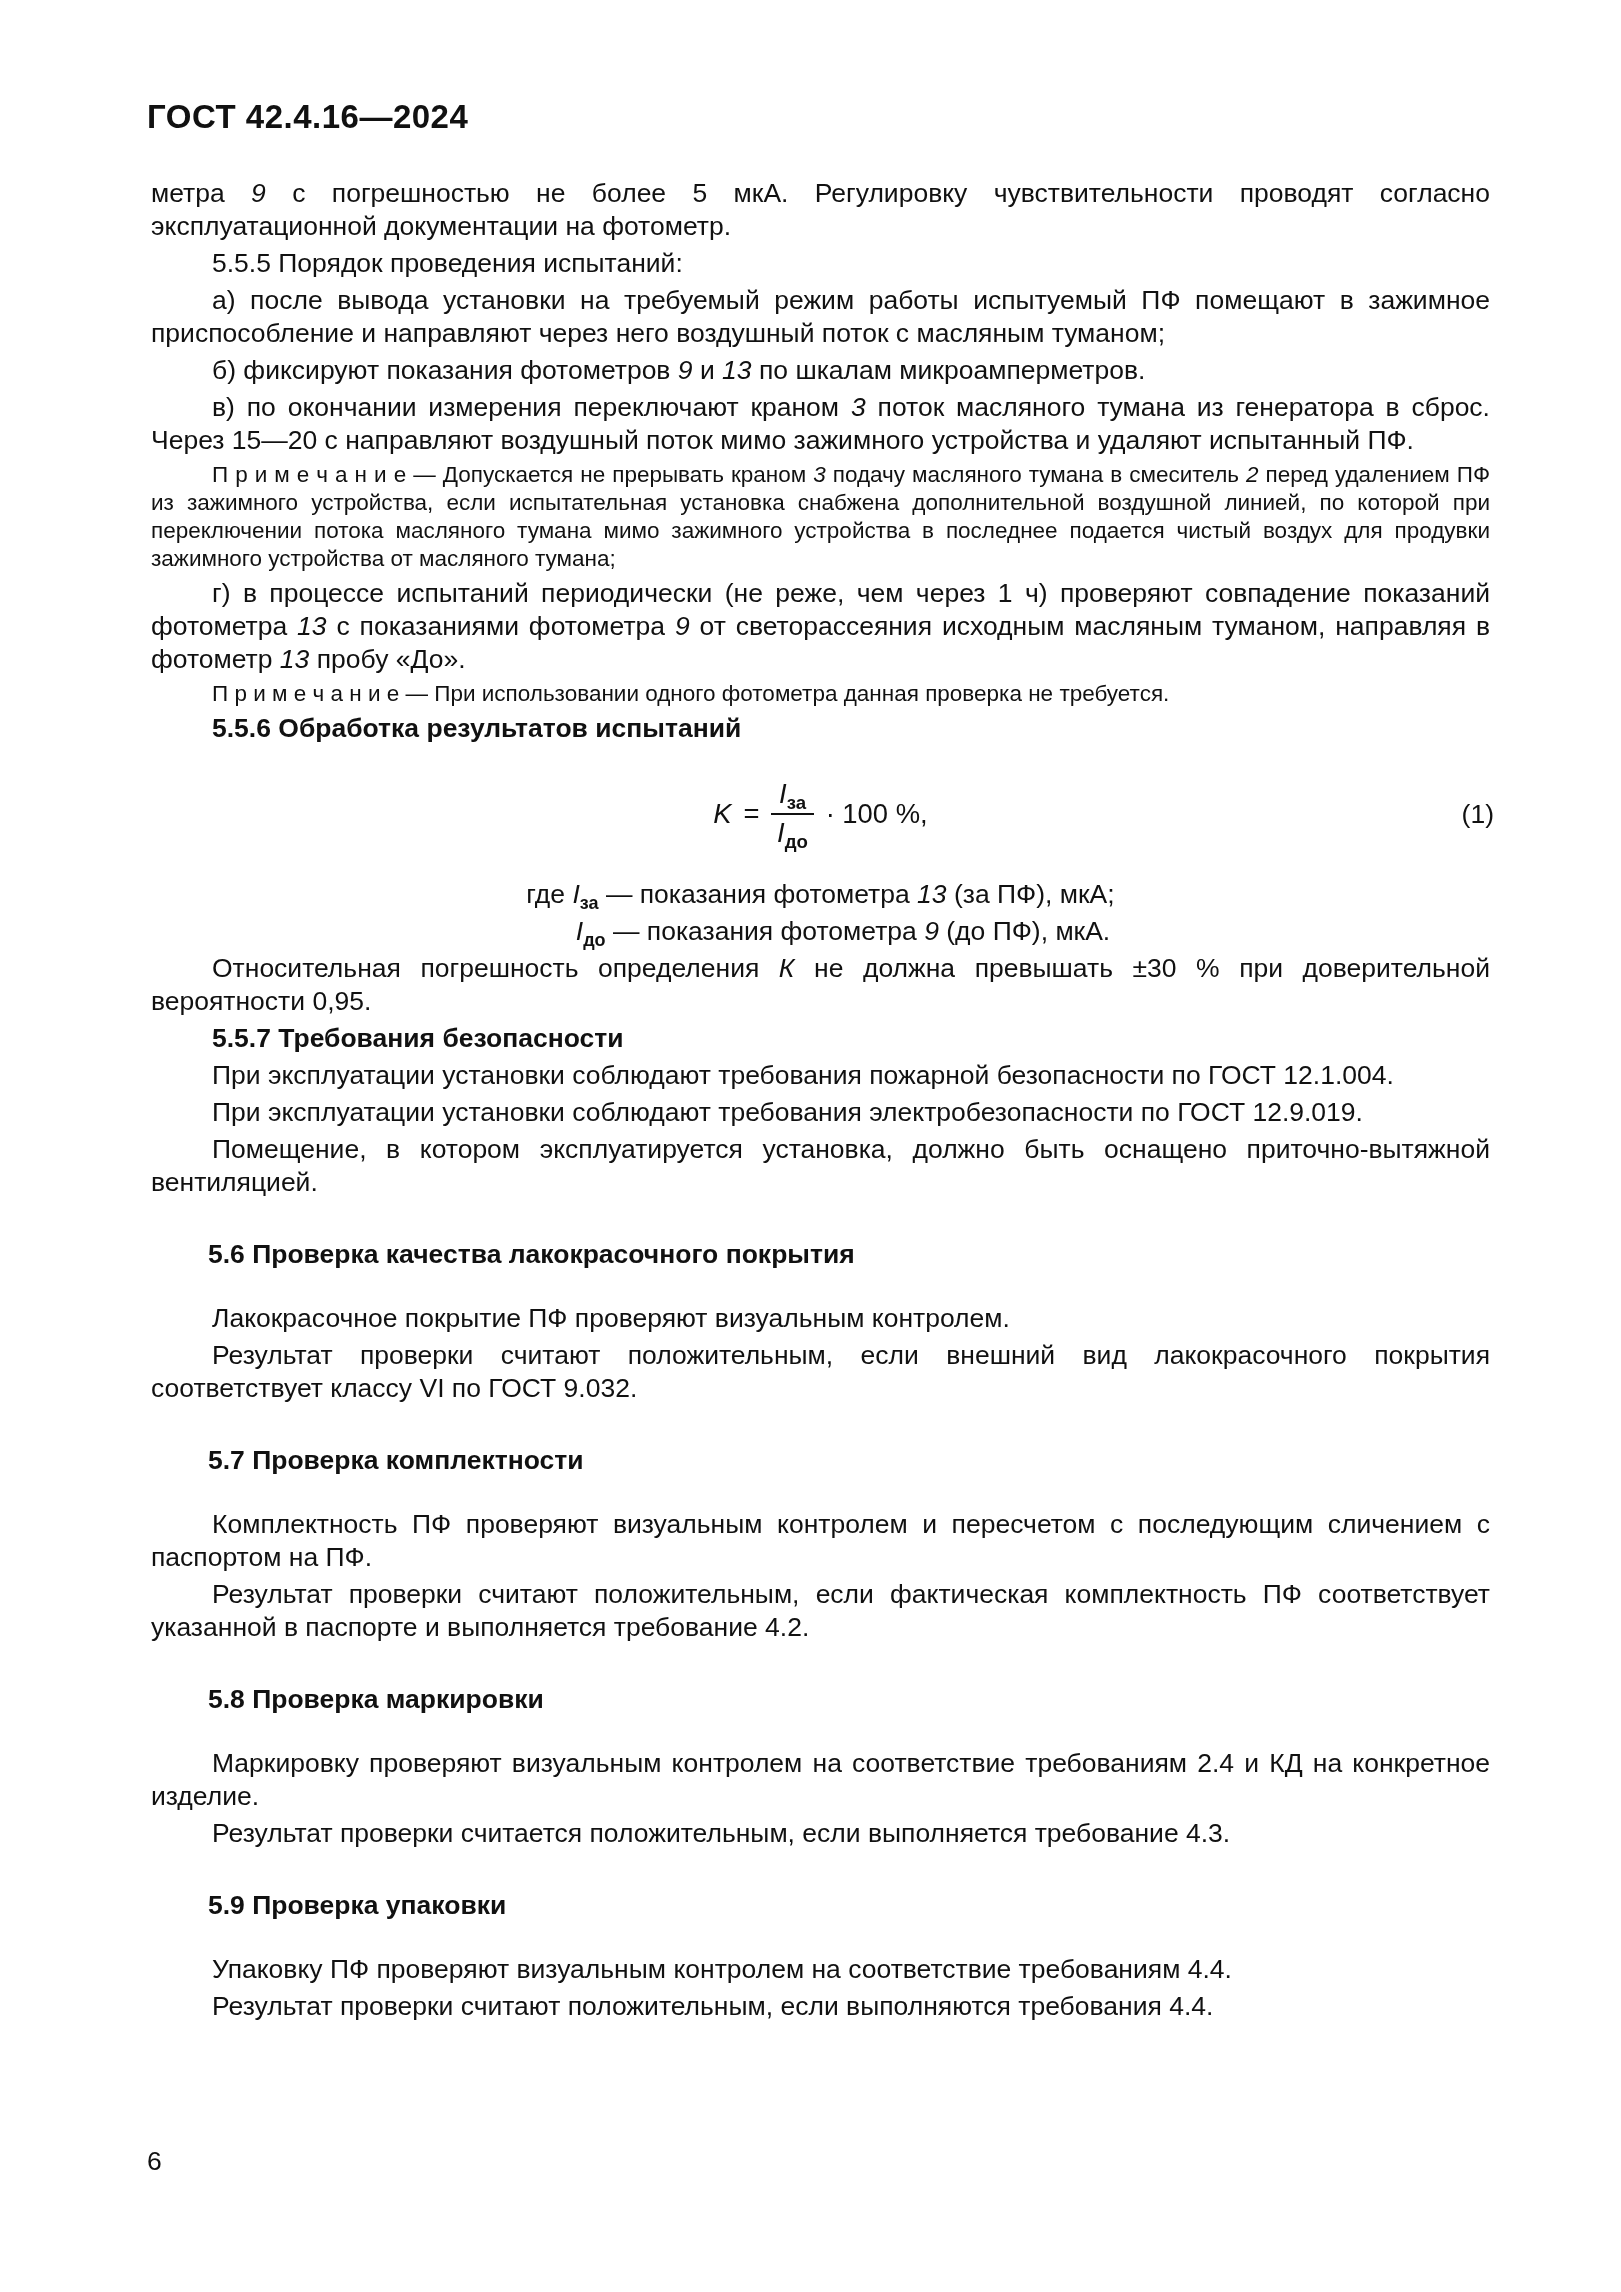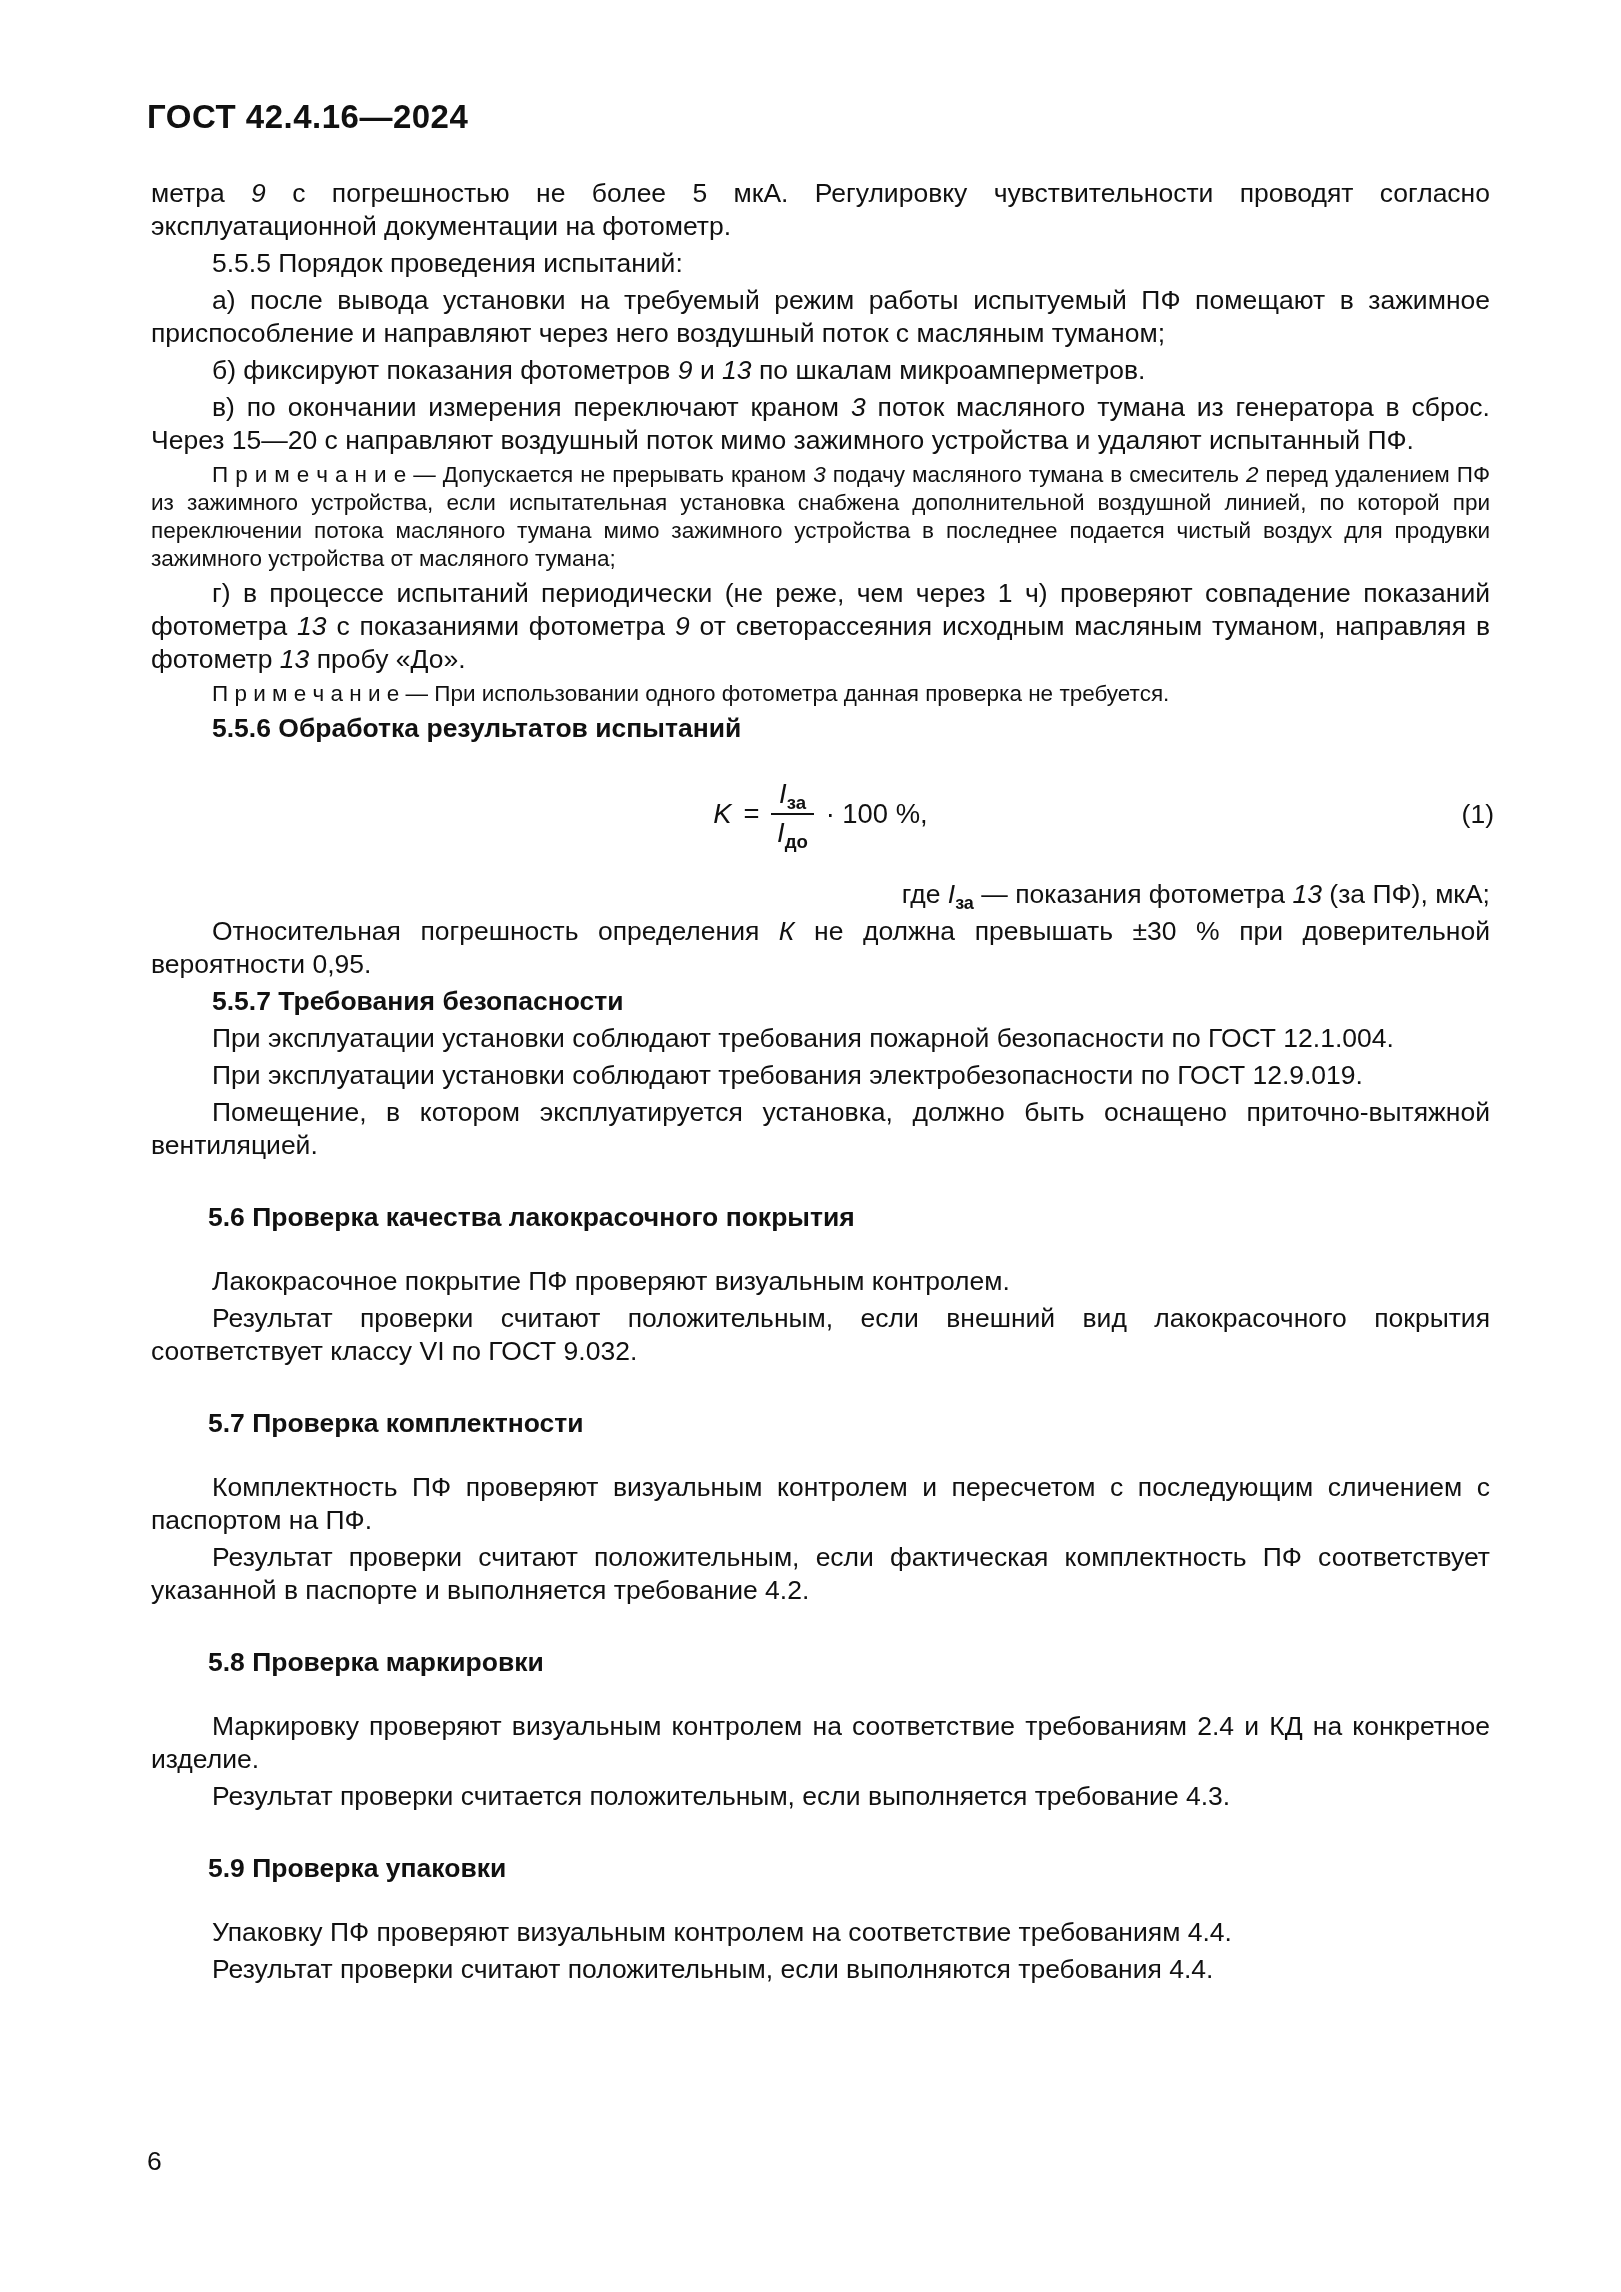--- a/index.html
+++ b/index.html
@@ -38,21 +38,21 @@
   .note {
     font-size: 22.5px;
     line-height: 28px;
     text-align: justify;
     text-indent: 61px;
     margin: 15.7px 0;
   }
   .where {
     font-size: 26.5px;
     line-height: 33px;
-    text-align: right;
+    text-align: center;
     text-indent: 0;
   }
   .where.where-indent { padding-left: 45px; }
   i { font-style: italic; }
   sub { font-size: 0.68em; line-height: 0; font-weight: bold; }
 
   
   .formula-row {
     position: relative;
     margin: 19.6px 0 15.7px;
@@ -121,20 +121,21 @@
         <span class="f-num"><i>I</i><sub>за</sub></span>
         <span class="f-den"><i>I</i><sub>до</sub></span>
       </span>
       <span class="f-rhs">· 100 %,</span>
     </div>
     <div class="eq-number">(1)</div>
   </div>
 
   <div class="flow">
       <p class="where">где <i>I</i><sub>за</sub> — показания фотометра <i>13</i> (за ПФ), мкА;</p>
+      <p class="where where-indent"><i>I</i><sub>до</sub> — показания фотометра <i>9</i> (до ПФ), мкА.</p>
       <p class="para">Относительная погрешность определения <i>К</i> не должна превышать ±30 % при доверительной вероятности 0,95.</p>
       <p class="para heading">5.5.7 Требования безопасности</p>
       <p class="para">При эксплуатации установки соблюдают требования пожарной безопасности по ГОСТ 12.1.004.</p>
       <p class="para">При эксплуатации установки соблюдают требования электробезопасности по ГОСТ 12.9.019.</p>
       <p class="para">Помещение, в котором эксплуатируется установка, должно быть оснащено приточно-вытяжной вентиляцией.</p>
       <p class="para section">5.6 Проверка качества лакокрасочного покрытия</p>
       <p class="para">Лакокрасочное покрытие ПФ проверяют визуальным контролем.</p>
       <p class="para">Результат проверки считают положительным, если внешний вид лакокрасочного покрытия соответствует классу VI по ГОСТ 9.032.</p>
       <p class="para section">5.7 Проверка комплектности</p>
       <p class="para">Комплектность ПФ проверяют визуальным контролем и пересчетом с последующим сличением с паспортом на ПФ.</p>

